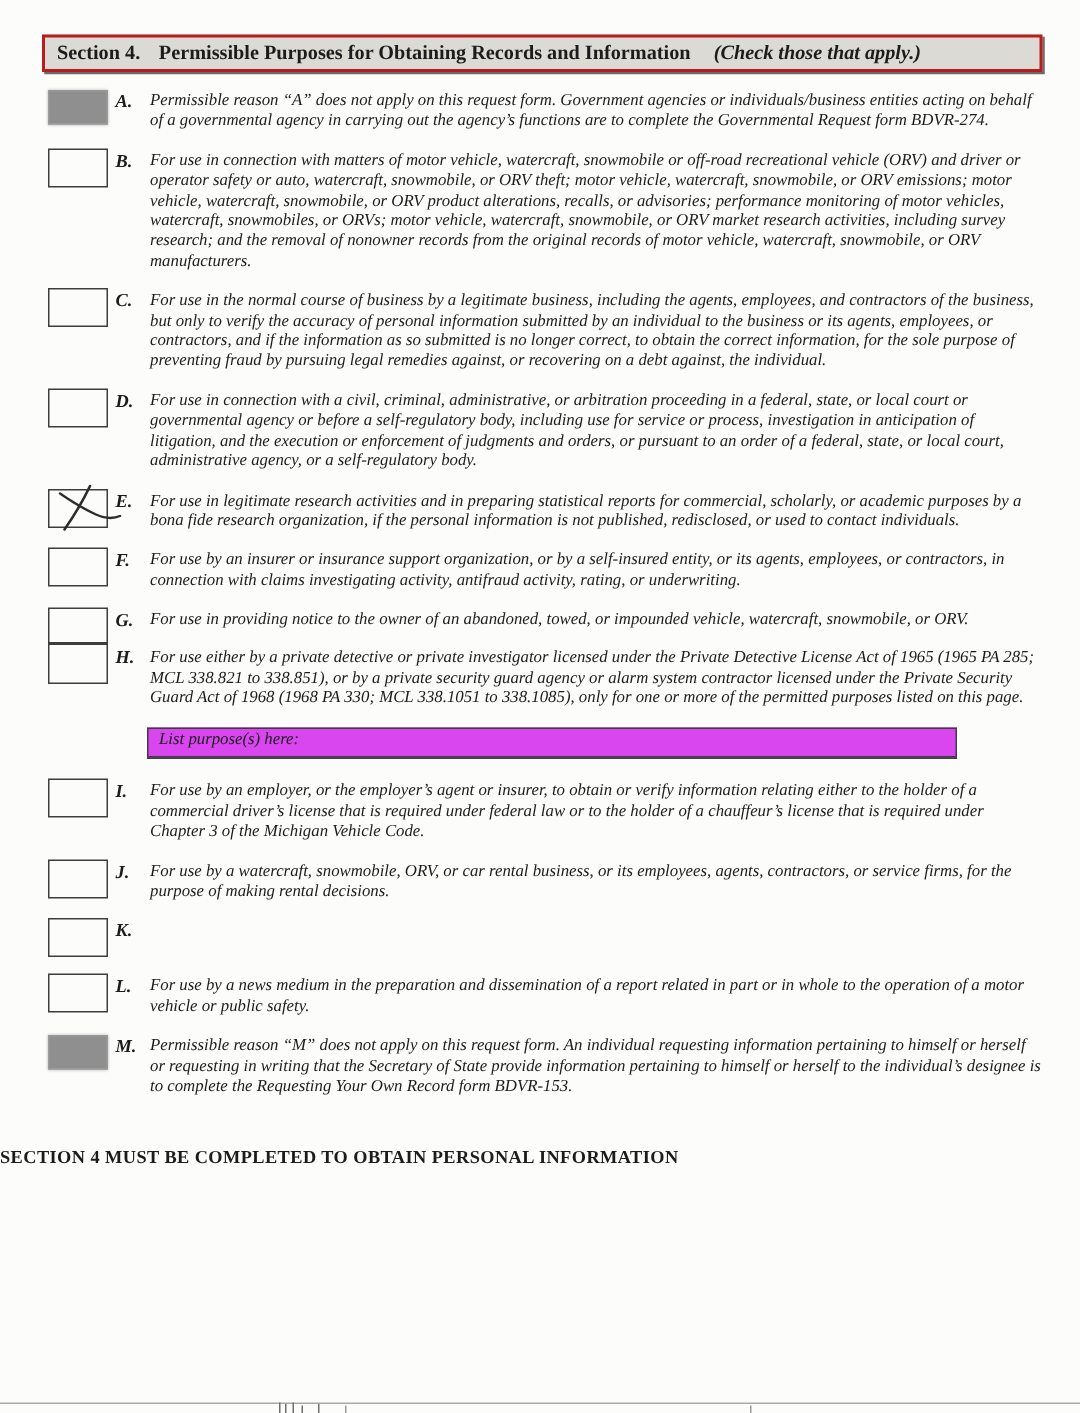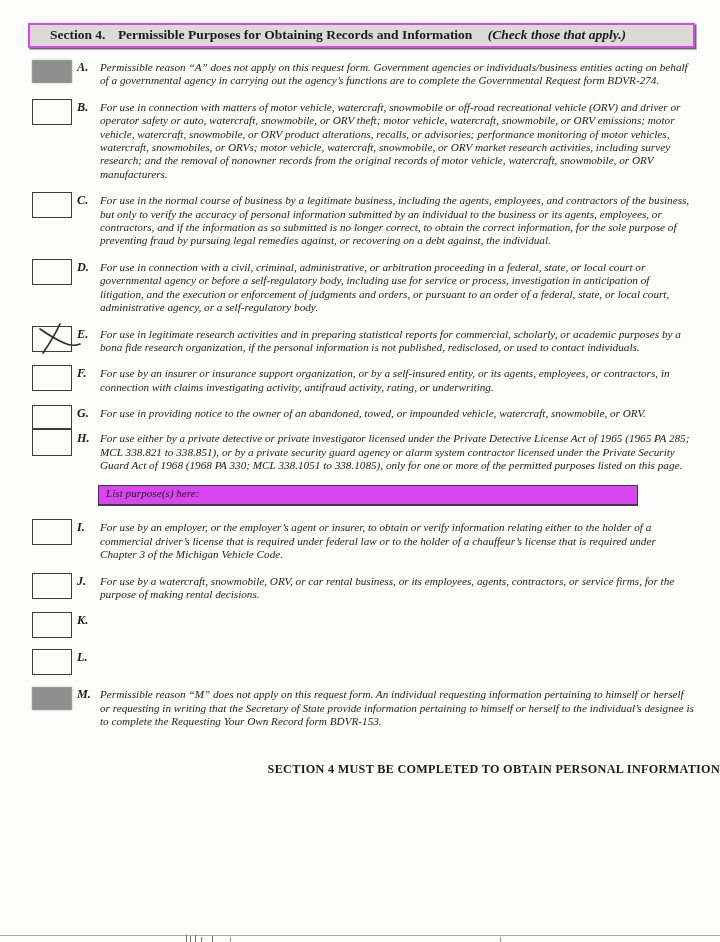--- a/index.html
+++ b/index.html
@@ -2,22 +2,22 @@
 <html><head>
 <meta charset="utf-8">
 <style>
   html, body { margin:0; padding:0; background:#fdfdfc; }
   .page {
     position:relative; width:720px; height:942px; overflow:hidden;
     background:#fcfcfa; font-family:"Liberation Serif", serif; color:#1c1c1c;
   }
   
   .section-header {
-    margin:23px 25px 0 28px; border:2px solid #d946ef; background:#dbdad4;
-    padding:2px 8px 3px 20px; font-size:13.5px; font-weight:bold;
+    margin:23px 25px 0 28px; border:2px solid #b91c1c; background:#dbdad4;
+    padding:2px 8px 3px 8px; font-size:13.5px; font-weight:bold;
     box-shadow:1.5px 1.5px 0 #6a6a6a;
     white-space:nowrap;
   }
   .sh-note { font-style:italic; margin-left:12px; }
   
   #items { margin:11px 25px 0 32px; }
   .item { display:flex; align-items:flex-start; margin-bottom:11px; }
   .cbw { flex:none; width:44px; }
   .checkbox {
     box-sizing:border-box; width:40px; height:26px;
@@ -45,21 +45,21 @@
     box-sizing:border-box; margin:13px 0 13px 66px; width:540px;
     border:1.6px solid #3d3d3d; background:#d946ef;
   }
   .pb-row {
     height:19px; padding:1px 7px 0 7px; font-style:italic; font-size:11.2px;
     box-sizing:border-box;
   }
   .pb-row.first { border-bottom:1.4px solid #3d3d3d; }
   
   .footer {
-    margin-top:33px; text-align:right; font-weight:bold; font-size:12.2px;
+    margin-top:33px; text-align:left; font-weight:bold; font-size:12.2px;
     letter-spacing:0.3px;
   }
   
   .artifact-line {
     position:absolute; left:0; right:0; bottom:6px; border-top:1.5px solid #a9a9a9;
   }
   .artifact-marks { position:absolute; bottom:0; left:0; width:100%; height:7px; }
   .tick { position:absolute; bottom:0; width:1px; background:#6f6f6f; }
 </style>
 </head>
@@ -159,20 +159,21 @@
     <div class="cbw">
       <div class="checkbox cb-unchecked"></div>
     </div>
     <div class="letter">K.</div>
   </div>
       <div class="item">
     <div class="cbw">
       <div class="checkbox cb-unchecked"></div>
     </div>
     <div class="letter">L.</div>
+    <div class="text"><span>For use by a </span><b>news medium</b><span> in the preparation and dissemination of a report related in part or in whole to the operation of a motor vehicle or public safety.</span></div>
   </div>
       <div class="item">
     <div class="cbw">
       <div class="checkbox cb-not_applicable"></div>
     </div>
     <div class="letter">M.</div>
     <div class="text"><b>Permissible reason “M” does not apply on this request form. </b><span> An individual requesting information pertaining to himself or herself or requesting in writing that the Secretary of State provide information pertaining to himself or herself to the individual’s designee is to complete the Requesting Your Own Record form BDVR-153.</span></div>
   </div>
     </div>
 

